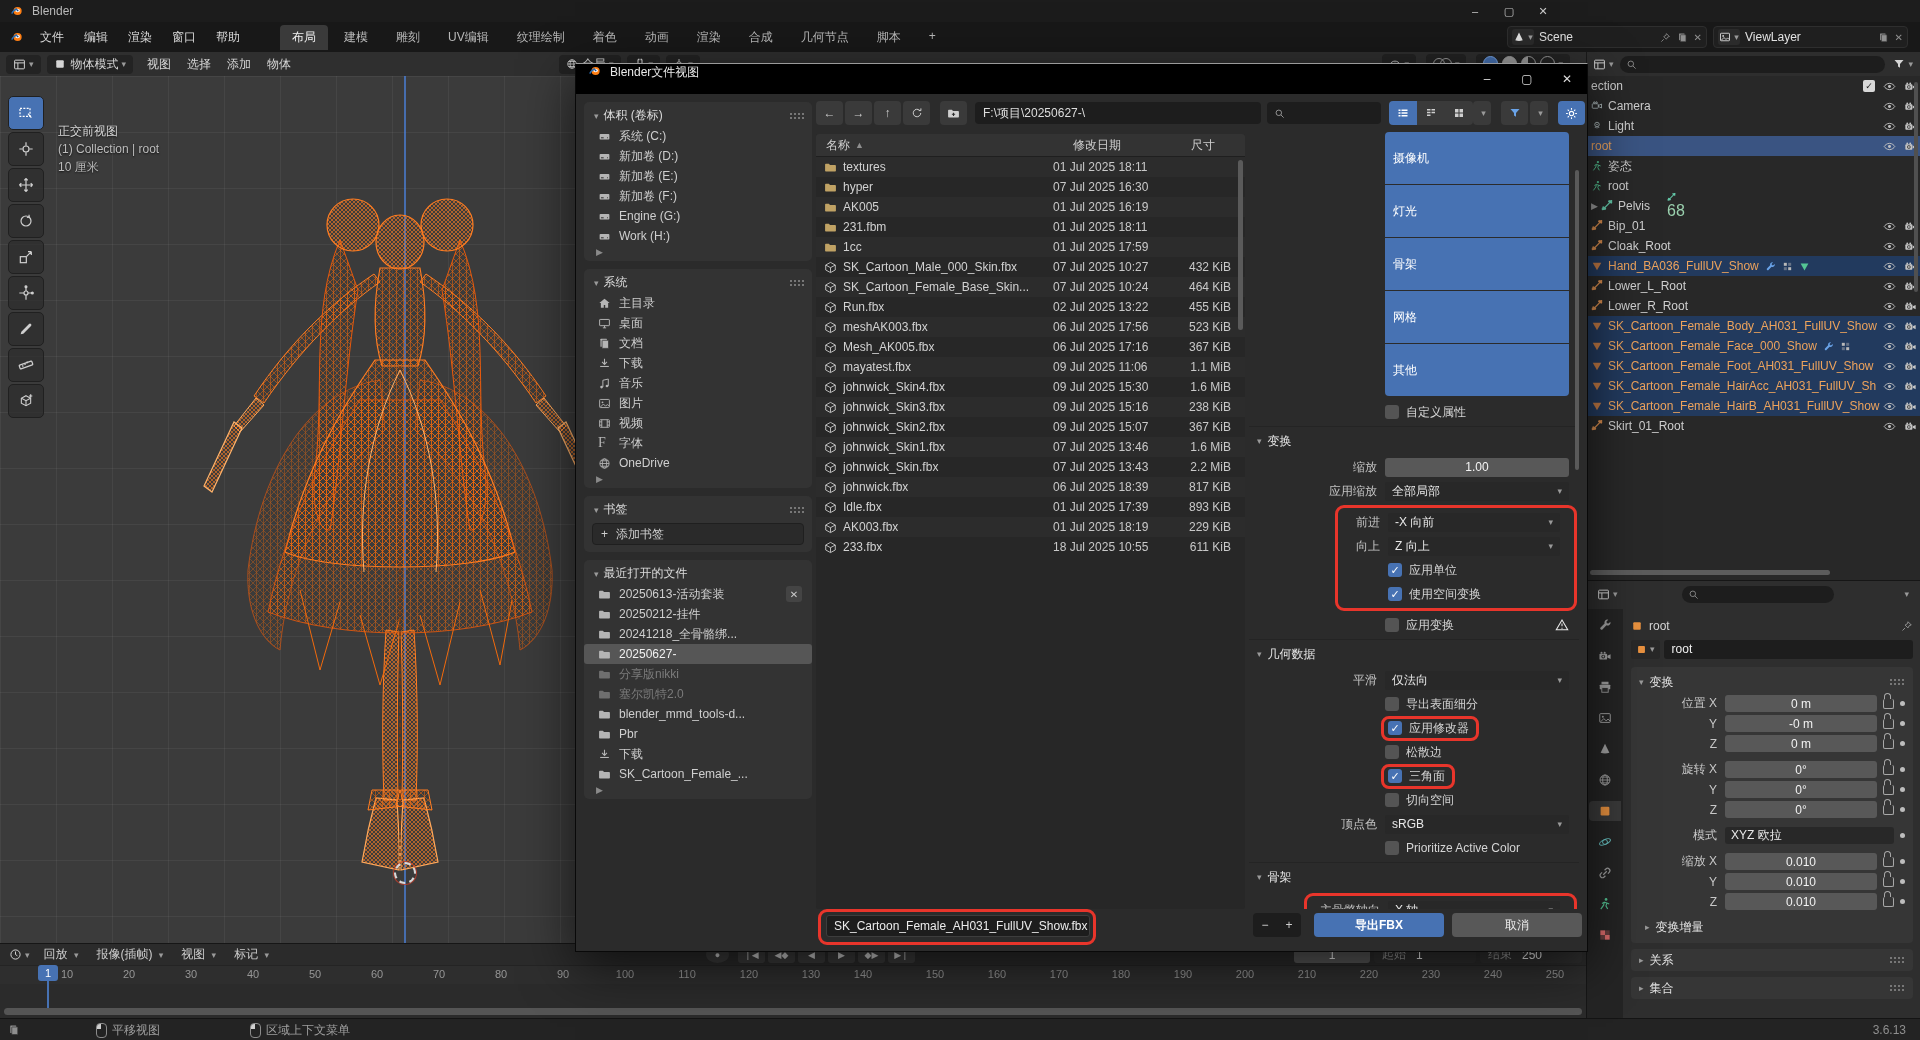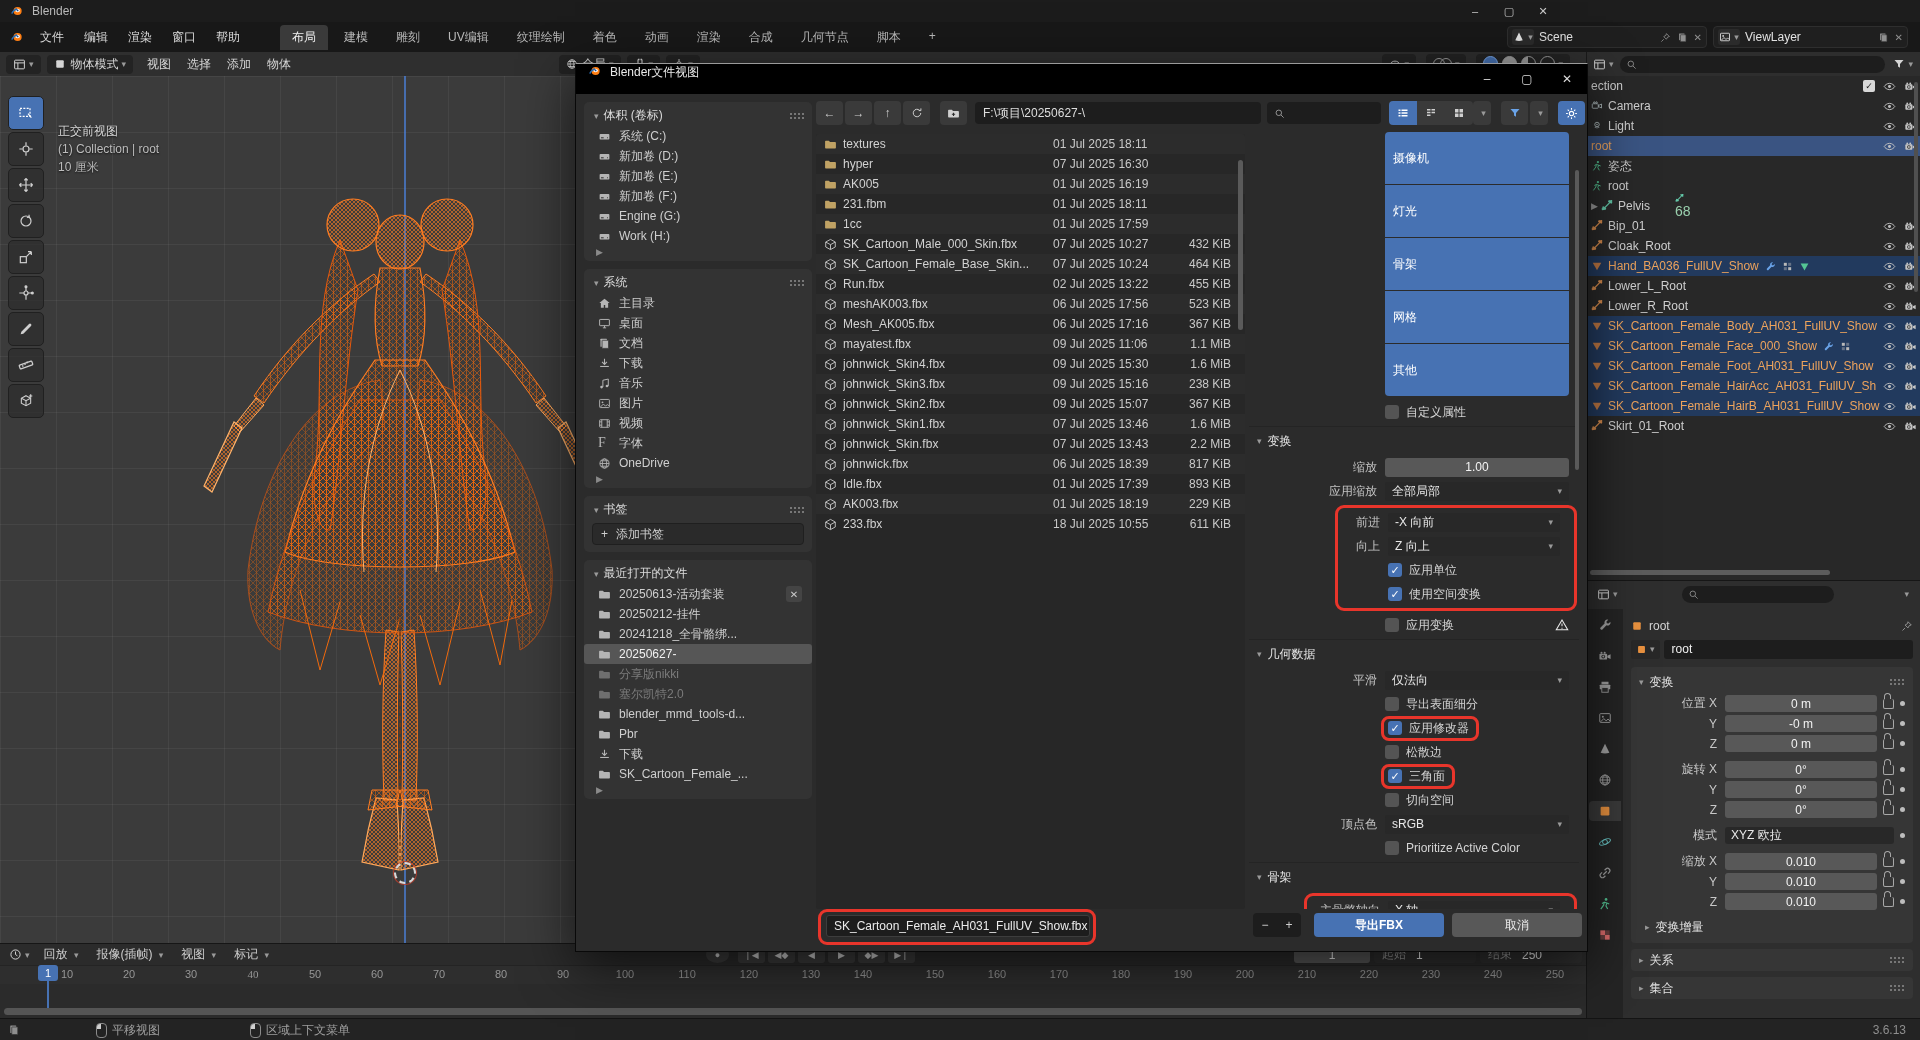--- a/index.html
+++ b/index.html
@@ -48,21 +48,21 @@
   #vtools{position:absolute;left:8px;top:20px;display:flex;flex-direction:column;gap:2px}
   #vtools .t{width:34px;height:32px;background:#2e2e2ecc;border:1px solid #202020;border-radius:5px;display:flex;align-items:center;justify-content:center;color:#cfcfcf}
   #vtools .t.active{background:#4772b3;color:#fff}
   
   #outliner{left:1586px;top:76px;width:334px;height:504px;background:#282828;border-left:1px solid #161616;overflow:hidden}
   .orow{height:20px;display:flex;align-items:center;padding-left:4px;position:relative;color:#cfcfcf;white-space:nowrap}
   .orow.active{background:#3a5482}
   .orow.sel{background:#223a5e}
   .orow.orange{color:#eda35c}
   .orow .rgt{position:absolute;right:4px;display:flex;gap:8px;align-items:center}
-  .obadge{color:#9ad0ae;font-size:14px;margin-left:25px}
+  .obadge{color:#9ad0ae;font-size:16px;margin-left:17px}
   .oexp{color:#9a9a9a;width:10px;font-size:9px}
   #out-hscroll{position:absolute;left:1590px;top:570px;width:240px;height:5px;border-radius:3px;background:#5c5c5c}
   #out-vscroll{position:absolute;left:1914px;top:82px;width:4px;height:210px;border-radius:2px;background:#505050}
   
   #props{left:1586px;top:580px;width:334px;height:438px;background:#2e2e2e;border-left:1px solid #161616;border-top:1px solid #161616;overflow:hidden}
   #props-header{height:26px;display:flex;align-items:center;padding:0 6px;background:#2e2e2e}
   #ptabs{position:absolute;left:0;top:28px;width:36px;bottom:0;background:#242424;display:flex;flex-direction:column;align-items:center;padding-top:6px;gap:11px}
   #ptabs .pt{width:26px;height:20px;display:flex;align-items:center;justify-content:center;color:#9f9f9f}
   #ptabs .pt.active{background:#3a3a3a;border-radius:4px 0 0 4px;width:32px;color:#e8913f}
   #pcontent{position:absolute;left:36px;top:28px;right:0;bottom:0;padding:6px 8px 0 8px}
@@ -1107,21 +1107,21 @@
         <span class="tlf" style="width:86px;background:#2f2f2f;justify-content:flex-start;padding:0 8px">
           <span style="color:#9a9a9a;margin-right:10px">结束</span>
             <span>250</span>
         </span>
       </div>
     </div>
     <div id="ruler">
         <span style="left: 67px;">10</span>
         <span style="left: 129px;">20</span>
         <span style="left: 191px; text-align: center;">30</span>
-        <span style="left: 253px; font-family: Liberation Serif, serif;">40</span>
+        <span style="left: 253px;">40</span>
         <span style="left: 315px;">50</span>
         <span style="left: 377px;">60</span>
         <span style="left: 439px;">70</span>
         <span style="left: 501px;">80</span>
         <span style="left: 563px;">90</span>
         <span style="left: 625px;">100</span>
         <span style="left: 687px;">110</span>
         <span style="left: 749px;">120</span>
         <span style="left: 811px;">130</span>
         <span style="left: 863px;">140</span>
@@ -1409,20 +1409,26 @@
                 <use href="#i-folder"></use>
               </svg>
               <span>SK_Cartoon_Female_...</span>
             </div>
           </div>
         <div class="foot">▶</div>
       </div>
     </div>
 
     <div id="dlg-files">
+      <div id="fcols">
+        <span style="margin-left:10px">名称</span>
+        <span style="color:#8f8f8f;font-size:9px;margin-left:5px">▲</span>
+        <span style="margin-left:auto;width:118px">修改日期</span>
+        <span style="width:54px">尺寸</span>
+      </div>
       <div id="frows">
           <div class="frow">
             <svg class="ic tanfolder" style="width:13px;height:13px">
               <use href="#i-folder"></use>
             </svg>
             <span class="fname">textures</span>
             <span class="fdate">01 Jul 2025 18:11</span>
             <span class="fsize"></span>
           </div>
           <div class="frow">

